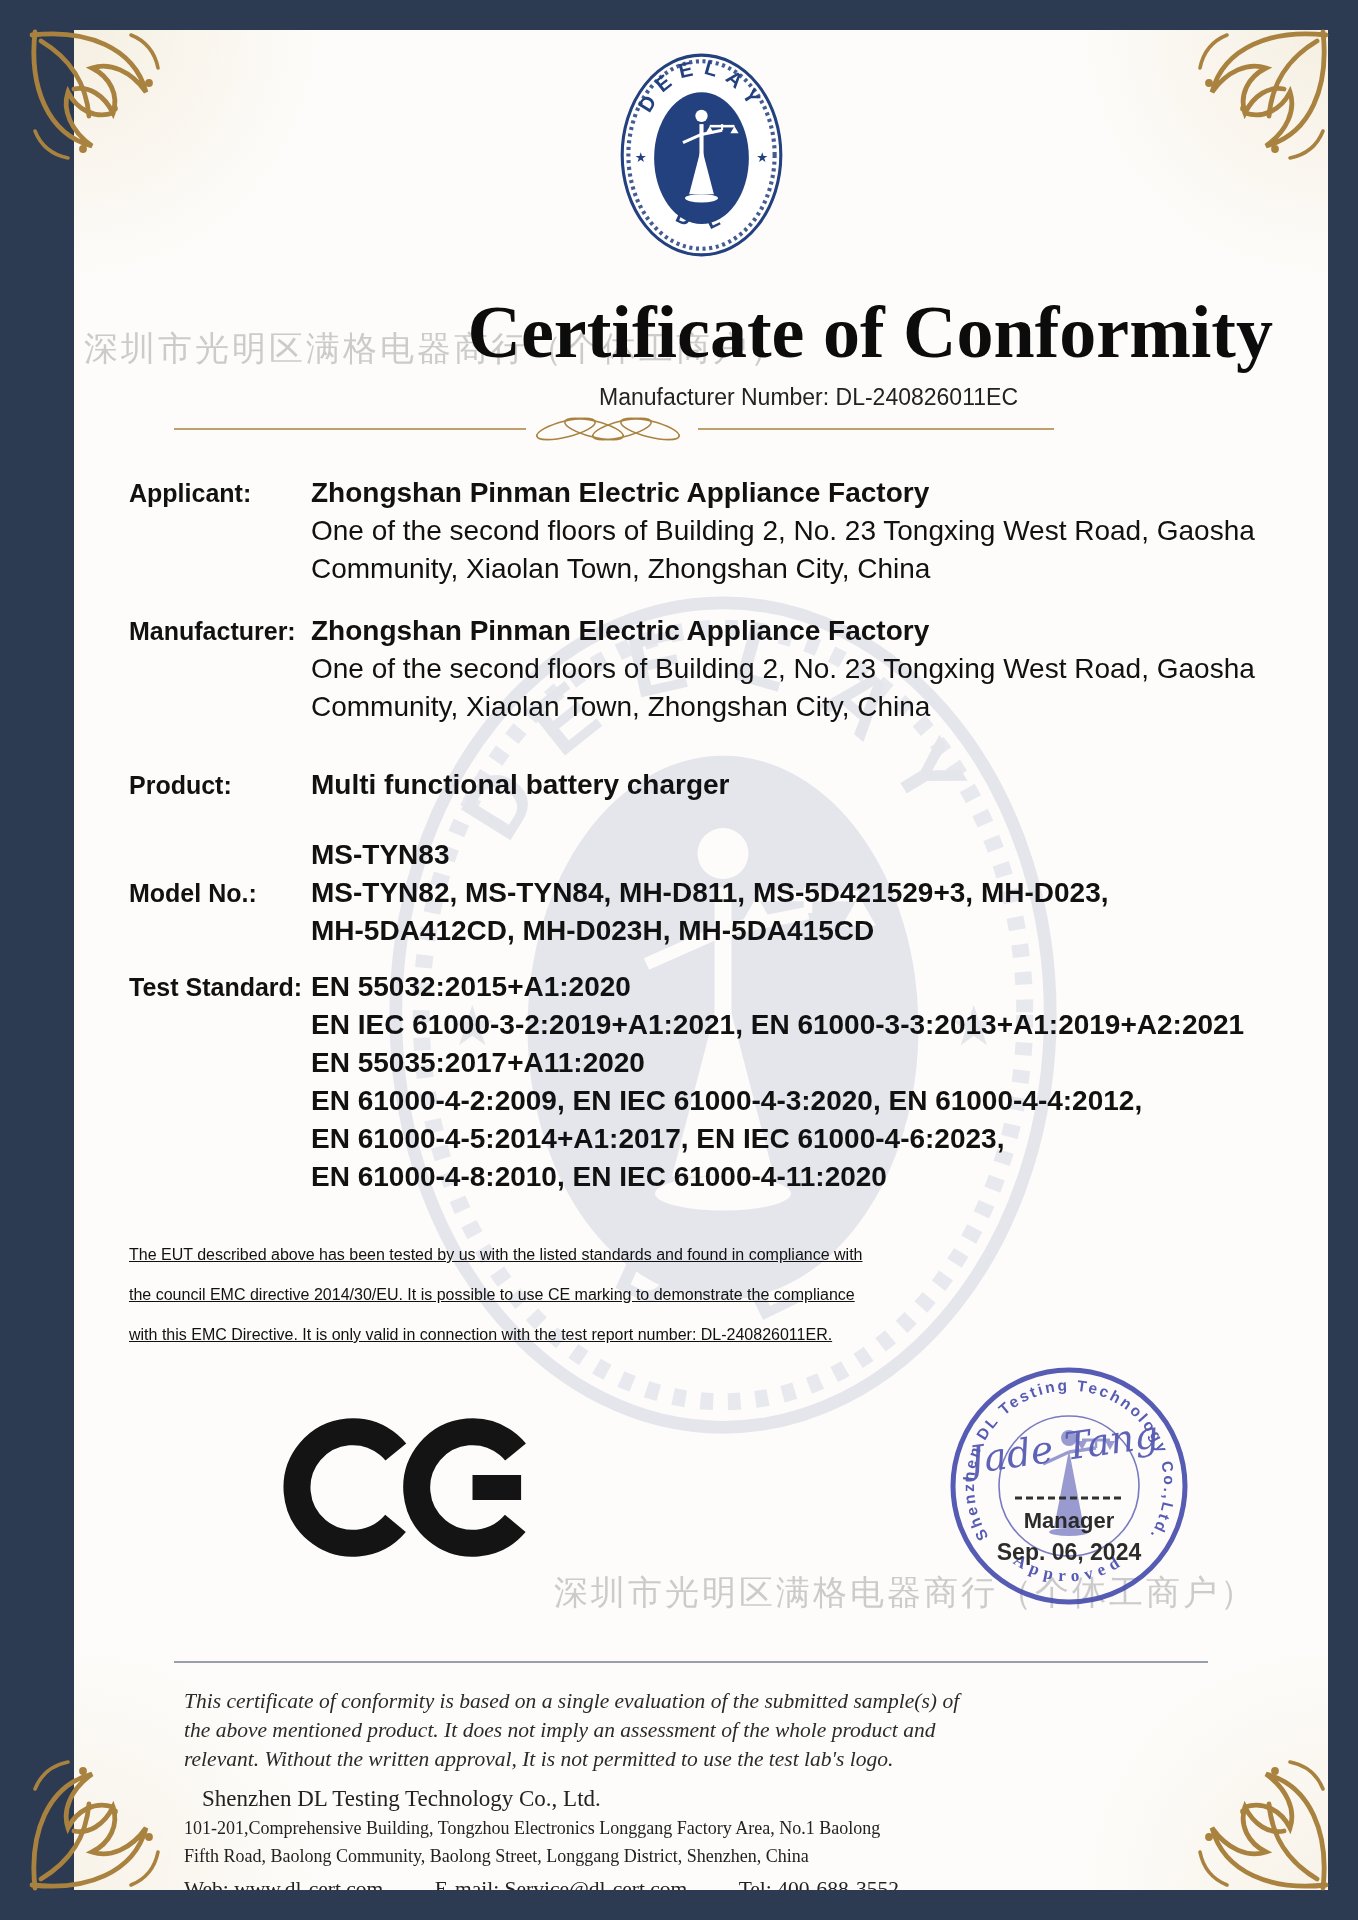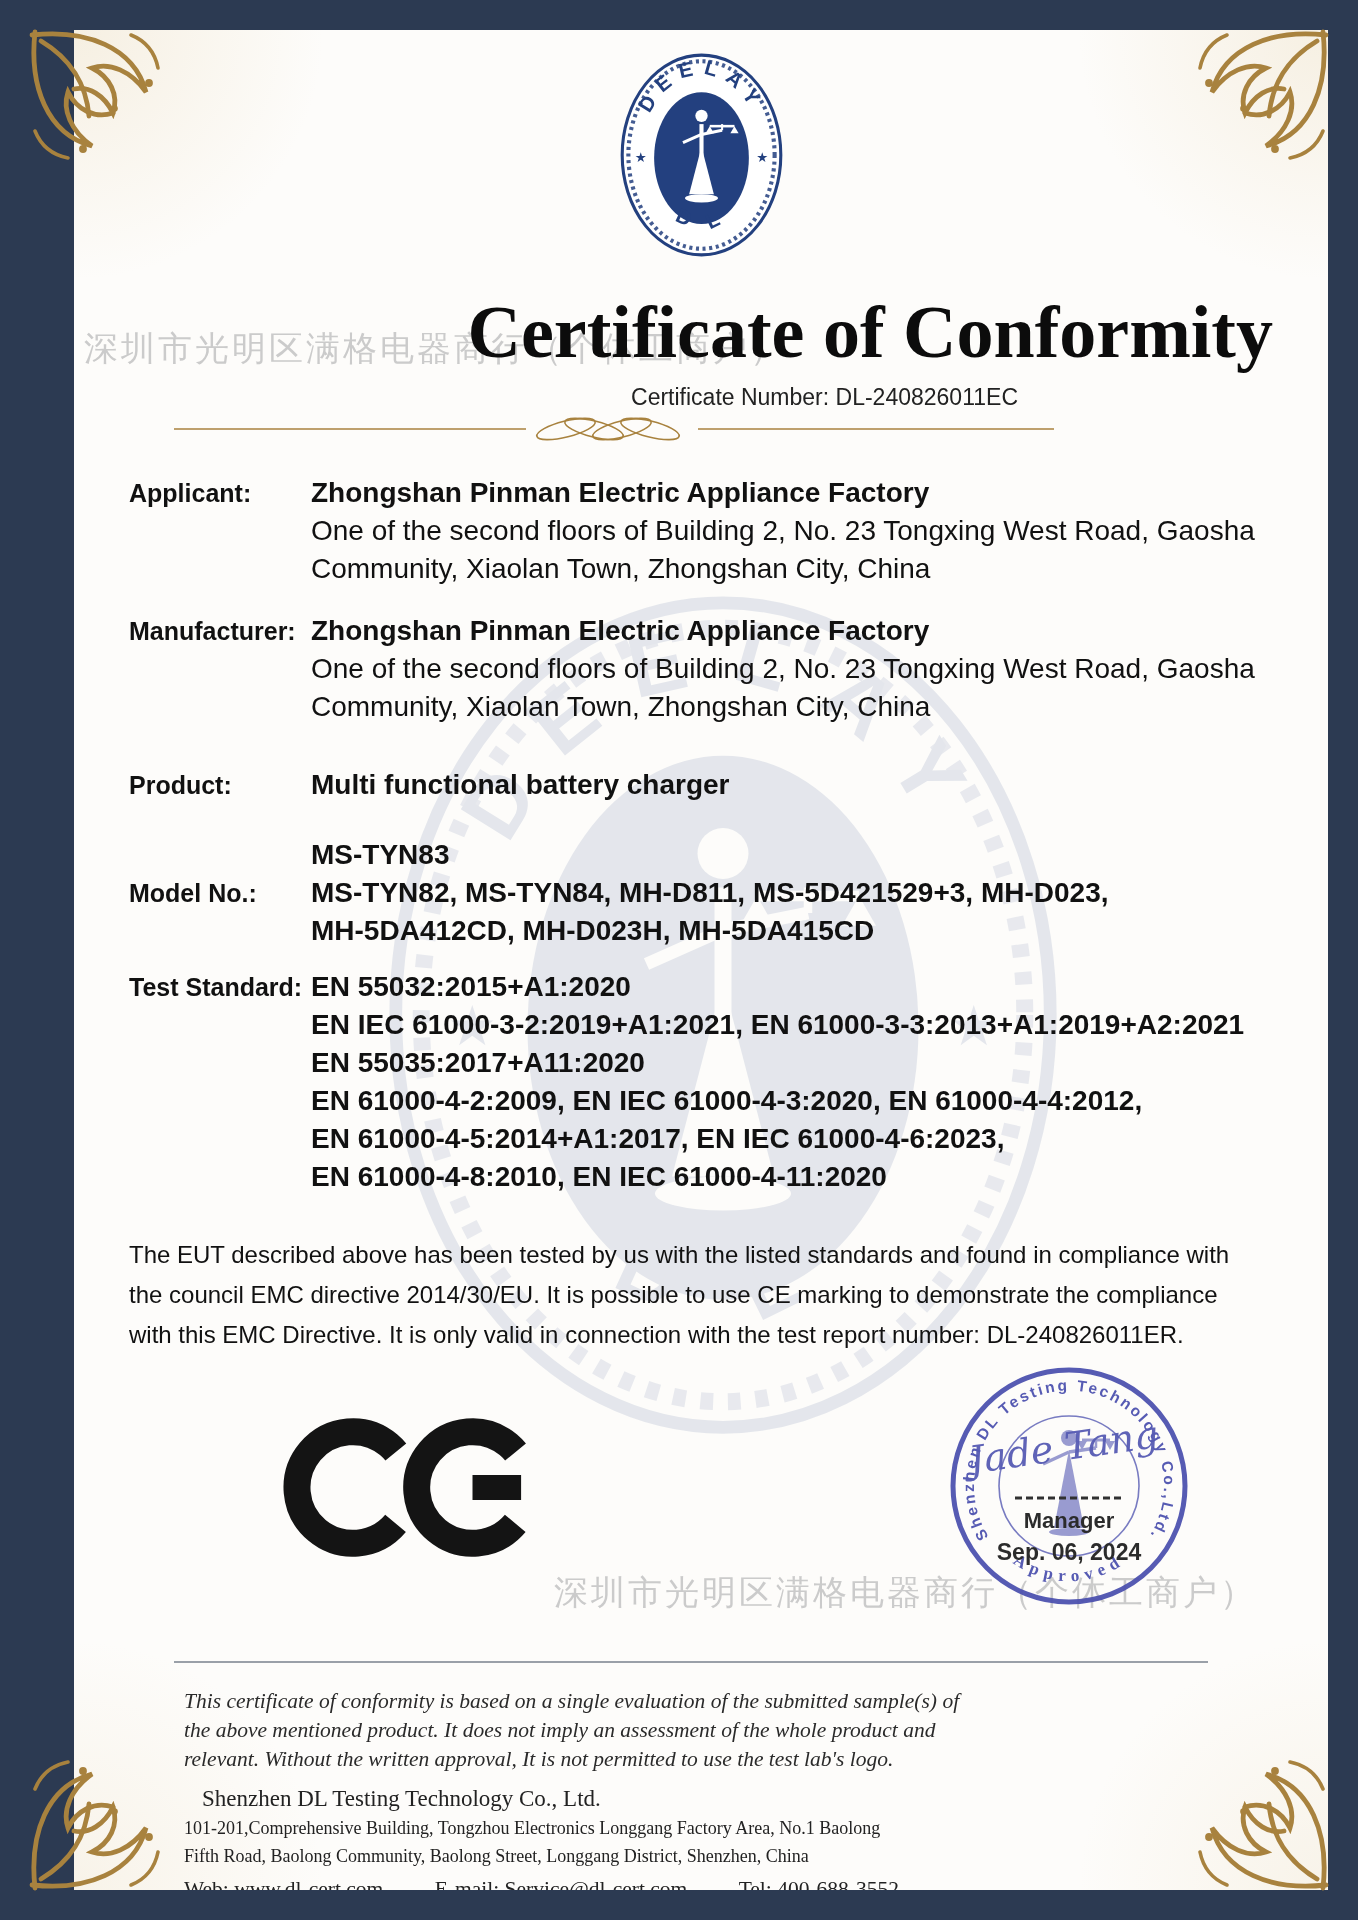--- a/index.html
+++ b/index.html
@@ -60,21 +60,21 @@
   .frow .label { width:182px; flex:none; font-weight:bold; font-size:25px; line-height:38px; }
   .frow .val { flex:1; }
   .vline { font-size:28px; line-height:38px; white-space:nowrap; }
   .vline.b { font-weight:bold; }
   .mb24 { margin-bottom:24px; }
   .mb40 { margin-bottom:40px; }
   .mb32 { margin-bottom:32px;justify-content:center; }
   .mb18 { margin-bottom:18px;align-items:center; }
 
   .statement { margin-top:39px; }
-  .statement .sline { font-size:24px; line-height:40px; white-space:nowrap; }
+  .statement .sline { font-size:16px; line-height:40px; white-space:nowrap;text-decoration:underline; }
 
   .sign-row { position:relative; margin-top:16px; height:290px; }
   .ce { position:absolute; left:150px; top:40px; width:270px; height:153px; }
   .stamp { position:absolute; left:790px; top:-35px; width:300px; height:300px; opacity:.93; }
 
   .footer {
     margin-left:45px; margin-right:65px;
     border-top:2px solid #9aa0a8; padding-top:24px;
     display:flex; justify-content:space-between;
     font-family:"Liberation Serif", serif; color:#222;flex-direction:column;
@@ -162,21 +162,21 @@
 
     <div class="logo-wrap">
       <svg class="logo">
           <use href="#dl-logo"></use>
         </svg>
     </div>
 
     <div class="title">Certificate of Conformity</div>
 
     <div class="cert-row">
-      <span>Certificate Number:</span>
+      <span>Manufacturer Number:</span>
       <span>DL-240826011EC</span>
     </div>
 
     <div class="divider-row">
       <svg viewBox="0 0 880 30">
         <g stroke="#a8823e" fill="none" stroke-width="1.6">
           <path d="M0 15 H 352"></path>
           <path d="M524 15 H 880"></path>
           <ellipse cx="392" cy="15" rx="30" ry="8" transform="rotate(-14 392 15)"></ellipse>
           <ellipse cx="420" cy="15" rx="30" ry="8" transform="rotate(14 420 15)"></ellipse>

